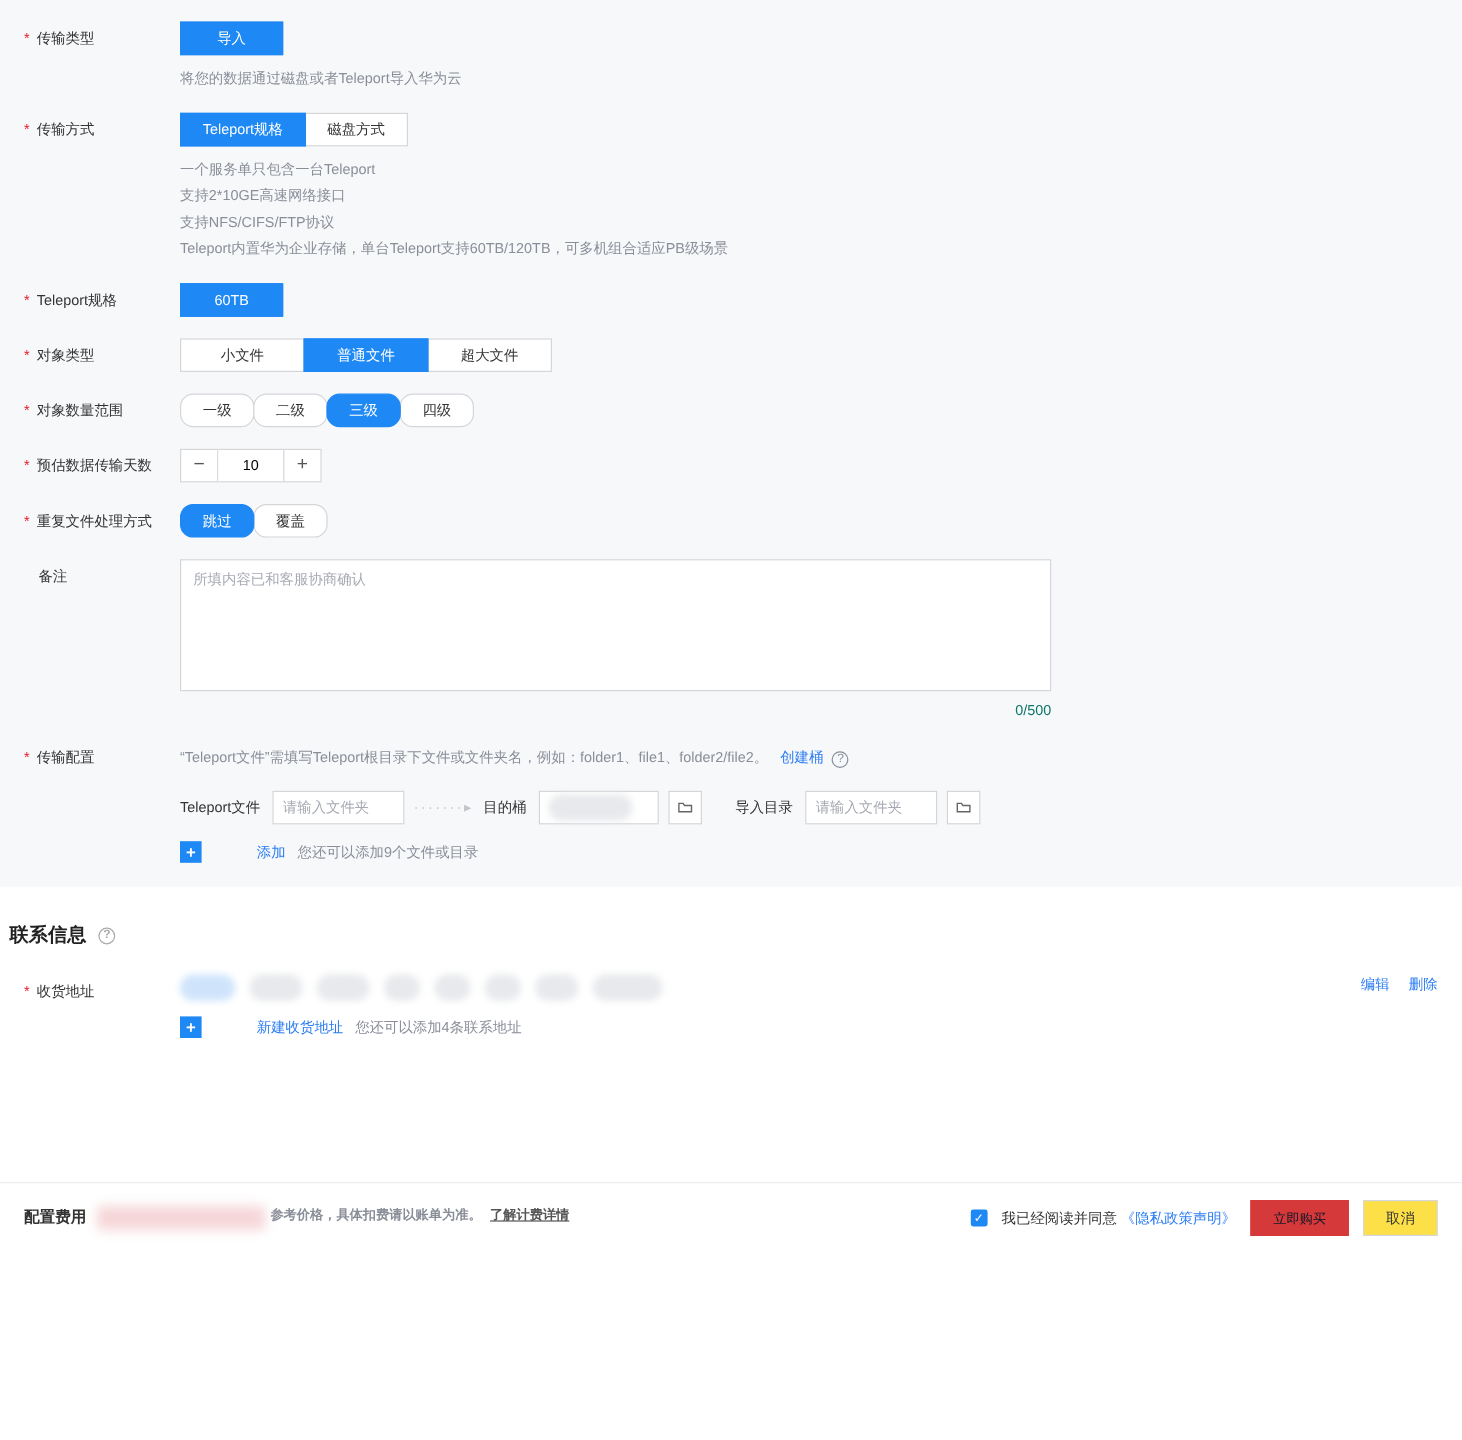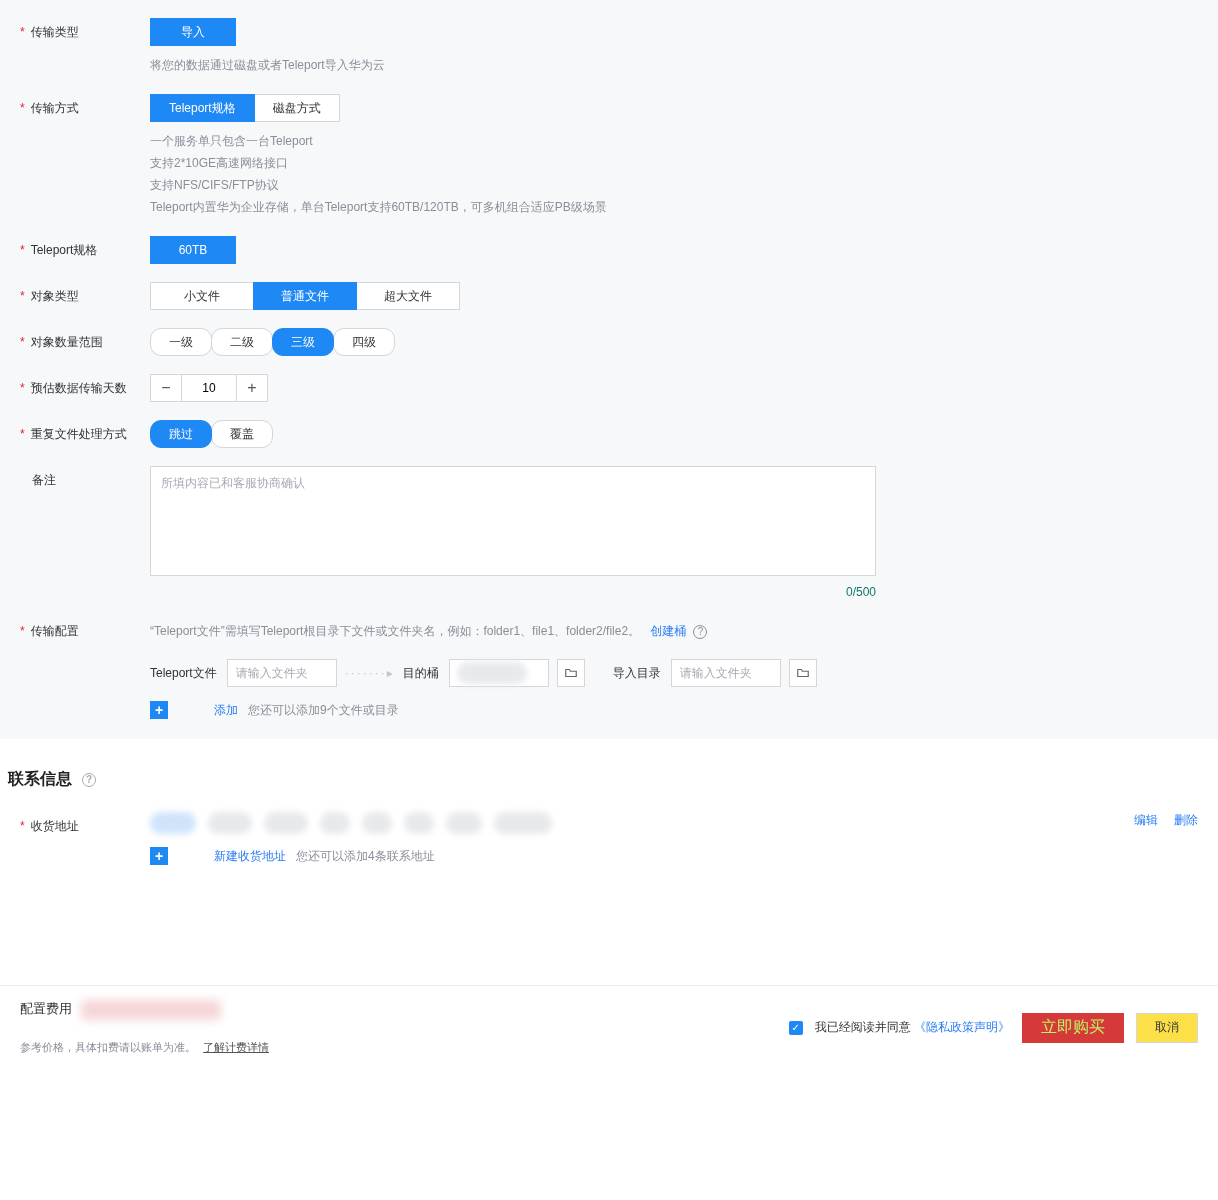--- a/index.html
+++ b/index.html
@@ -240,22 +240,23 @@
 .footer {
   border-top: 1px solid #eaecef;
   padding: 14px 20px;
   display: flex;
   align-items: center;
   gap: 10px;
   background: #fff;
 }
 .footer-left {
   display: flex;
-  flex-direction: column;
-  gap: 20px;
+  flex-direction: row;
+  gap: 4px;
+  font-weight: bold;
 }
 .fee-label { font-size: 13px; color: #333; }
 .fee-blur {
   display: inline-block;
   width: 140px; height: 20px;
   background: #f6d6d8;
   border-radius: 3px;
   filter: blur(5px);
   vertical-align: middle;
   margin-left: 6px;
@@ -275,23 +276,23 @@
   display: inline-flex;
   align-items: center; justify-content: center;
   color: #fff;
   font-size: 10px;
 }
 .agree-text { font-size: 12px; color: #333; }
 .btn-buy {
   height: 30px;
   padding: 0 18px;
   background: #d63939;
-  color: #bef264;
+  color: #0f172a;
   border: 1px solid #d63939;
-  font-size: 16px;
+  font-size: 11px;
   cursor: pointer;
 }
 .btn-cancel {
   height: 30px;
   padding: 0 18px;
   background: #fde047;
   border: 1px solid #d5d6d9;
   color: #333;
   font-size: 12px;
   cursor: pointer;

